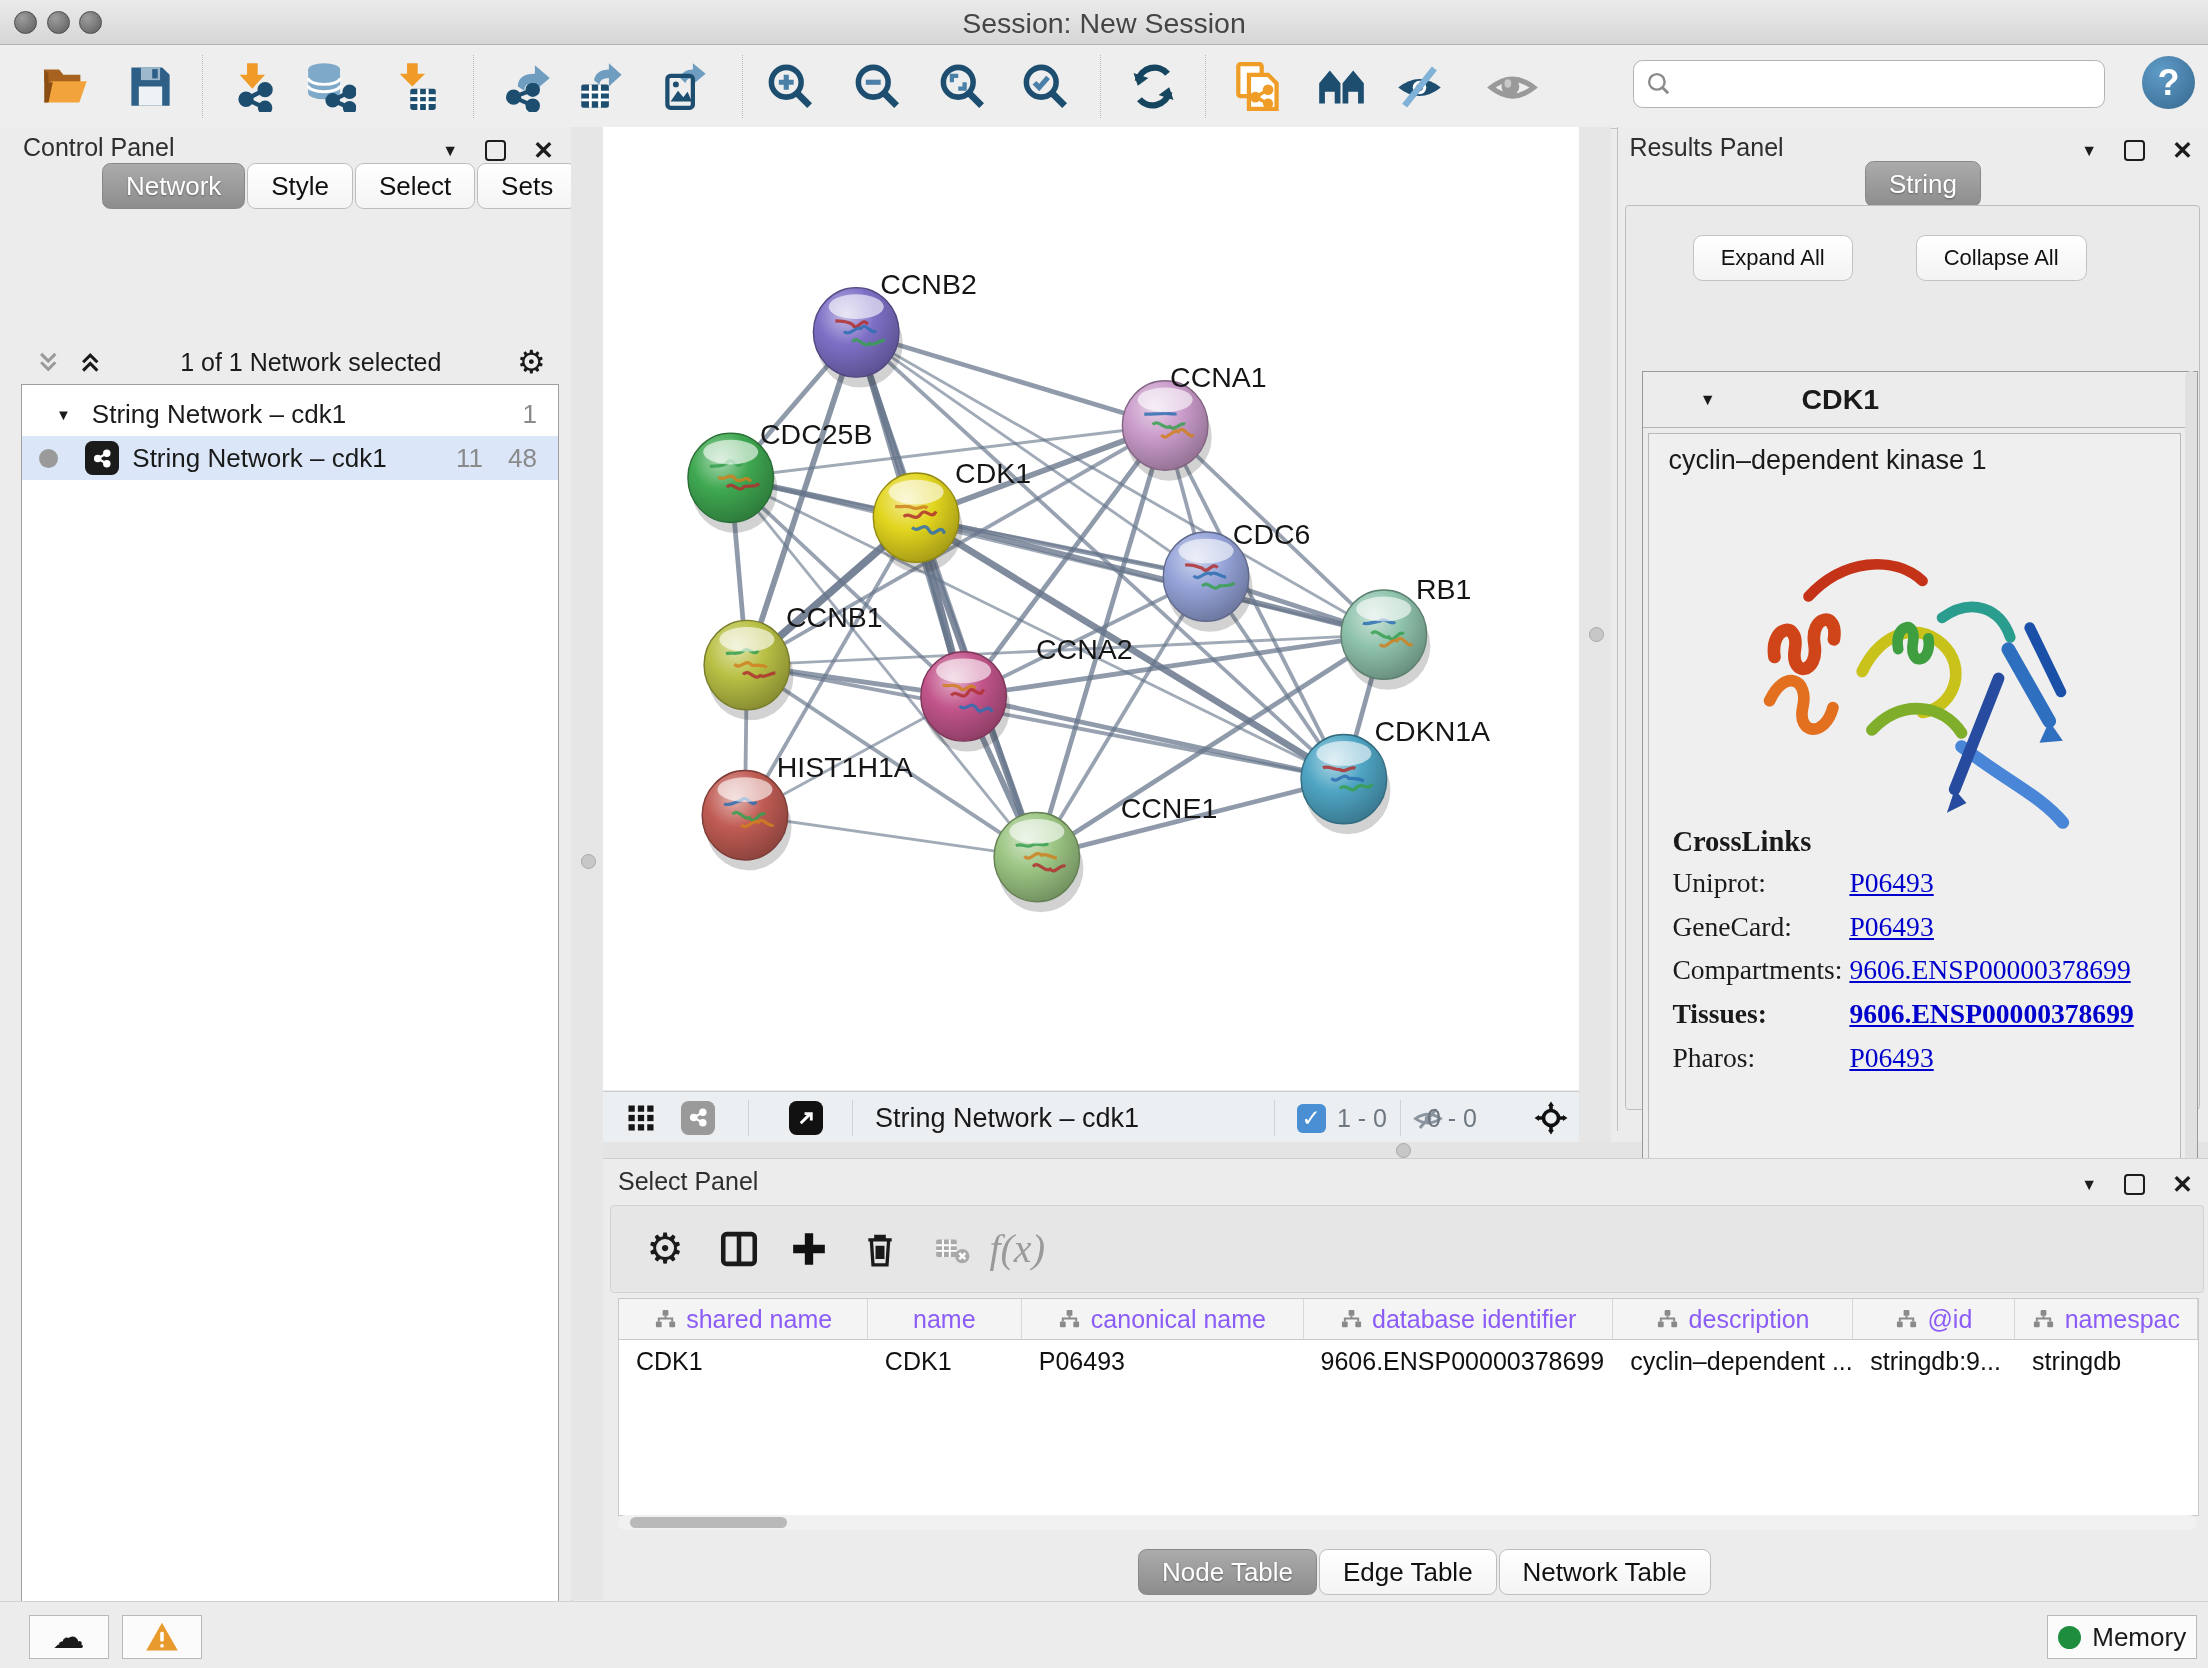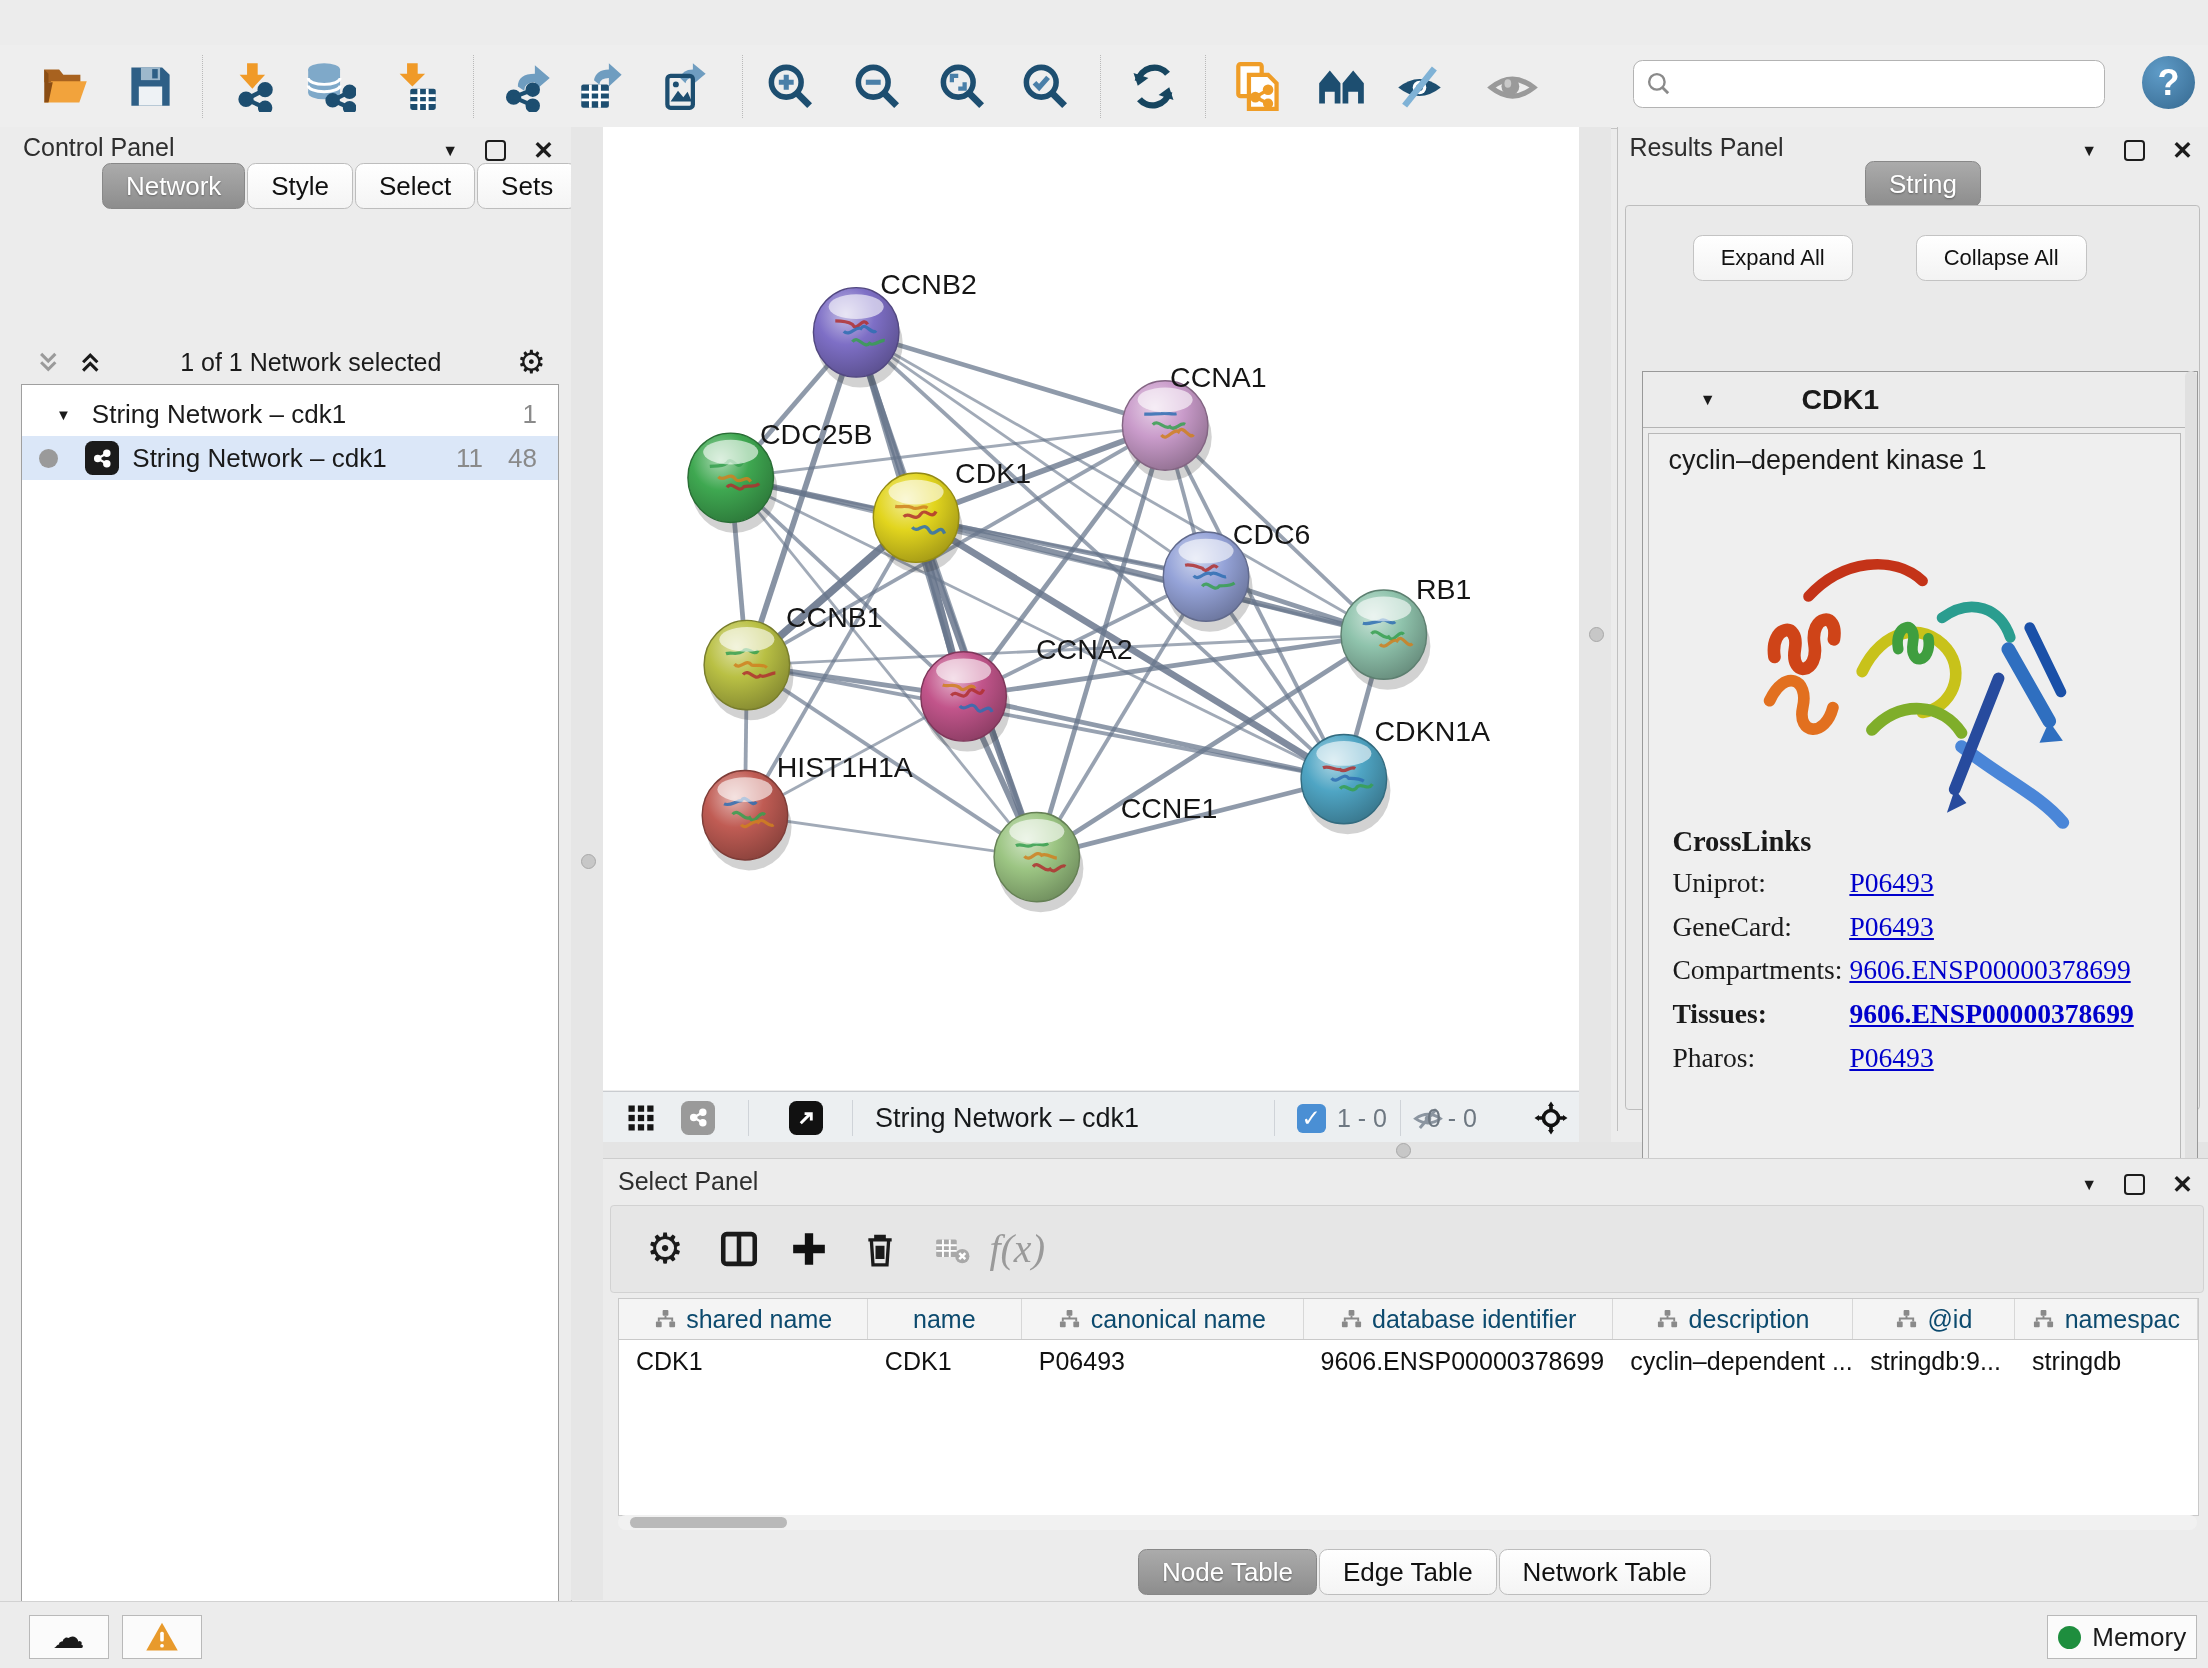--- a/index.html
+++ b/index.html
@@ -75,41 +75,47 @@
   .rp-scroll{position:absolute;right:1.9px;top:165px;width:11.4px;height:805px;background:#e0e0e0;border-radius:5.7px;}
   
   .table-panel{position:absolute;left:603px;top:1158px;width:1605px;height:442px;background:#ececec;
     border-top:1px solid #cdcdcd;}
   .tp-toolbar{position:absolute;left:6.7px;top:46px;width:1592px;height:86px;background:#e6e6e6;
     border:1px solid #d2d2d2;border-radius:3.8px;}
   .tp-icon{position:absolute;top:15px;width:55px;height:55px;display:flex;align-items:center;justify-content:center;}
   .fx{font-family:"Liberation Serif",serif;font-style:italic;font-size:40px;color:#9a9a9a;}
   .grid-table{position:absolute;left:15px;top:139px;width:1579px;background:#fff;border:1px solid #c9c9c9;}
   .gt-head{display:flex;background:#f4f4f4;border-bottom:1px solid #c9c9c9;height:40px;}
-  .gt-th{display:flex;align-items:center;justify-content:center;gap:9.5px;font-size:25px;color:#0c4a6e;
+  .gt-th{display:flex;align-items:center;justify-content:center;gap:9.5px;font-size:25px;color:#8b5cf6;
     border-right:1px solid #d7d7d7;box-sizing:border-box;overflow:hidden;white-space:nowrap;}
   .gt-row{display:flex;height:42px;background:#fff;}
   .gt-td{display:flex;align-items:center;padding-left:17px;font-size:25px;color:#111;box-sizing:border-box;
     overflow:hidden;white-space:nowrap;}
   .gt-body-space{height:133px;background:#fff;}
   .hscroll{position:absolute;left:15px;top:356px;width:1579px;height:15px;background:#f1f1f1;border-radius:7.6px;}
   .hscroll .thumb{position:absolute;left:12.4px;top:1.9px;width:157px;height:11.4px;background:#b9b9b9;border-radius:5.7px;}
   
   .statusbar{position:absolute;left:0;top:1601px;width:2208px;height:68px;background:#ececec;
     border-top:1px solid #d2d2d2;}
   .sb-btn{position:absolute;top:13.3px;height:44px;background:#fbfbfb;border:1.9px solid #b9b9b9;
     display:flex;align-items:center;justify-content:center;box-sizing:border-box;}
   .mem-dot{width:23px;height:23px;border-radius:50%;margin-right:11.4px;}
   .node-label{font-size:30px;fill:#151515;}
 </style>
 </head>
 <body>
 
 <div class="app">
 
+  <div class="titlebar">
+    <div class="tl" style="left:14.3px"></div>
+    <div class="tl" style="left:47px"></div>
+    <div class="tl" style="left:79px"></div>
+    <div class="win-title">Session: New Session</div>
+  </div>
 
   <div class="toolbar">
     <div class="tbtn" style="left:37px">
       <svg viewBox="0 0 24 24">
         <path d="M2 4h7l2 2.5h8V10H2z" fill="#a8621f"></path>
           <path d="M2 19.5 5.2 9.5H22L18.5 19.5z" fill="#f2a33c"></path>
         <path d="M2 4v15.5h2L6 10H4V6z" fill="#8a4d14"></path>
         </svg>
     </div>
     <div class="tbtn" style="left:122px">

